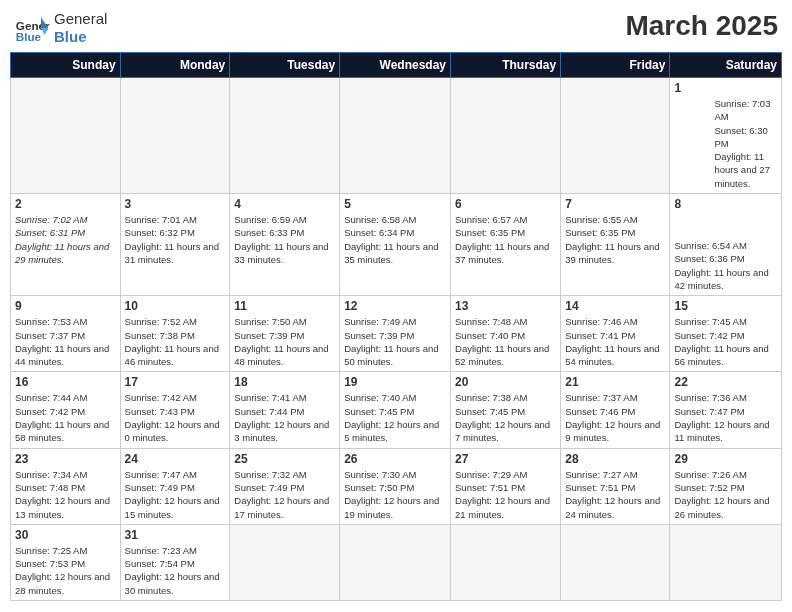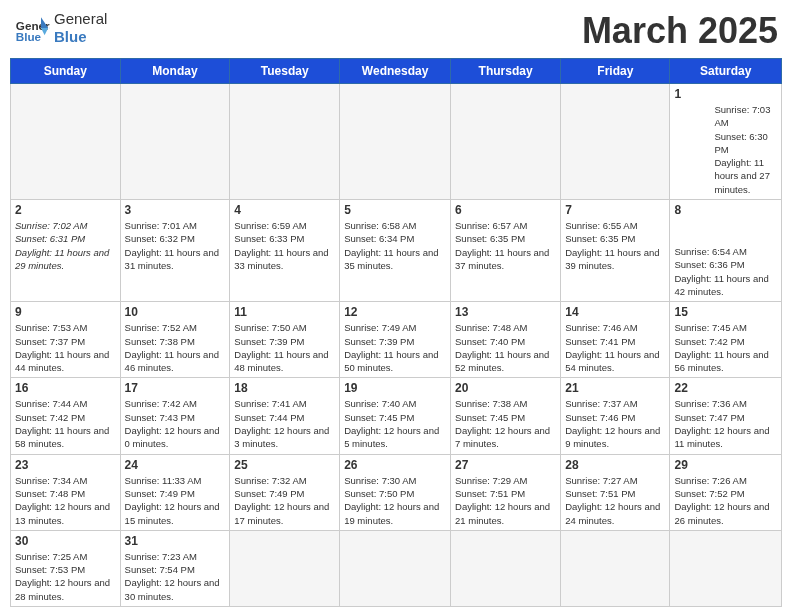--- a/index.html
+++ b/index.html
@@ -21,40 +21,40 @@
       display: flex;
       align-items: center;
       gap: 4px;
     }
     .logo-icon {
       width: 36px;
       height: 36px;
     }
     .title-block { text-align: right; }
     .month-title {
-      font-size: 36px;
+      font-size: 28px;
       font-weight: bold;
       color: #333;
     }
     .location {
       font-size: 13px;
       color: #555;
     }
     .calendar {
       width: 100%;
       border-collapse: collapse;
       border: 1px solid #bbb;
     }
     .calendar th {
-      background: #1d4ed8;
+      background: #0f172a;
       color: #fff;
       font-size: 12px;
       font-weight: bold;
       padding: 5px 4px;
-      text-align: center;
+      text-align: right;
       border: 1px solid #2e6aa8;
     }
     .calendar td {
       border: 1px solid #ccc;
       vertical-align: top;
       padding: 3px 4px;
       width: 113px;
       min-height: 72px;
       font-size: 10px;
       color: #333;
@@ -255,21 +255,21 @@
       </tr>
       <tr>
         <td>
           <span class="day-num">23</span>
           <div class="day-info" style="white-space: pre-line;">Sunrise: 7:34 AM
 Sunset: 7:48 PM
 Daylight: 12 hours and 13 minutes.</div>
         </td>
         <td>
           <span class="day-num">24</span>
-          <div class="day-info" style="white-space: pre-line;">Sunrise: 11:33 AM
+          <div class="day-info" style="white-space: pre-line;">Sunrise: 7:47 AM
 Sunset: 7:49 PM
 Daylight: 12 hours and 15 minutes.</div>
         </td>
         <td>
           <span class="day-num">25</span>
           <div class="day-info" style="white-space: pre-line;">Sunrise: 7:32 AM
 Sunset: 7:49 PM
 Daylight: 12 hours and 17 minutes.</div>
         </td>
         <td>

